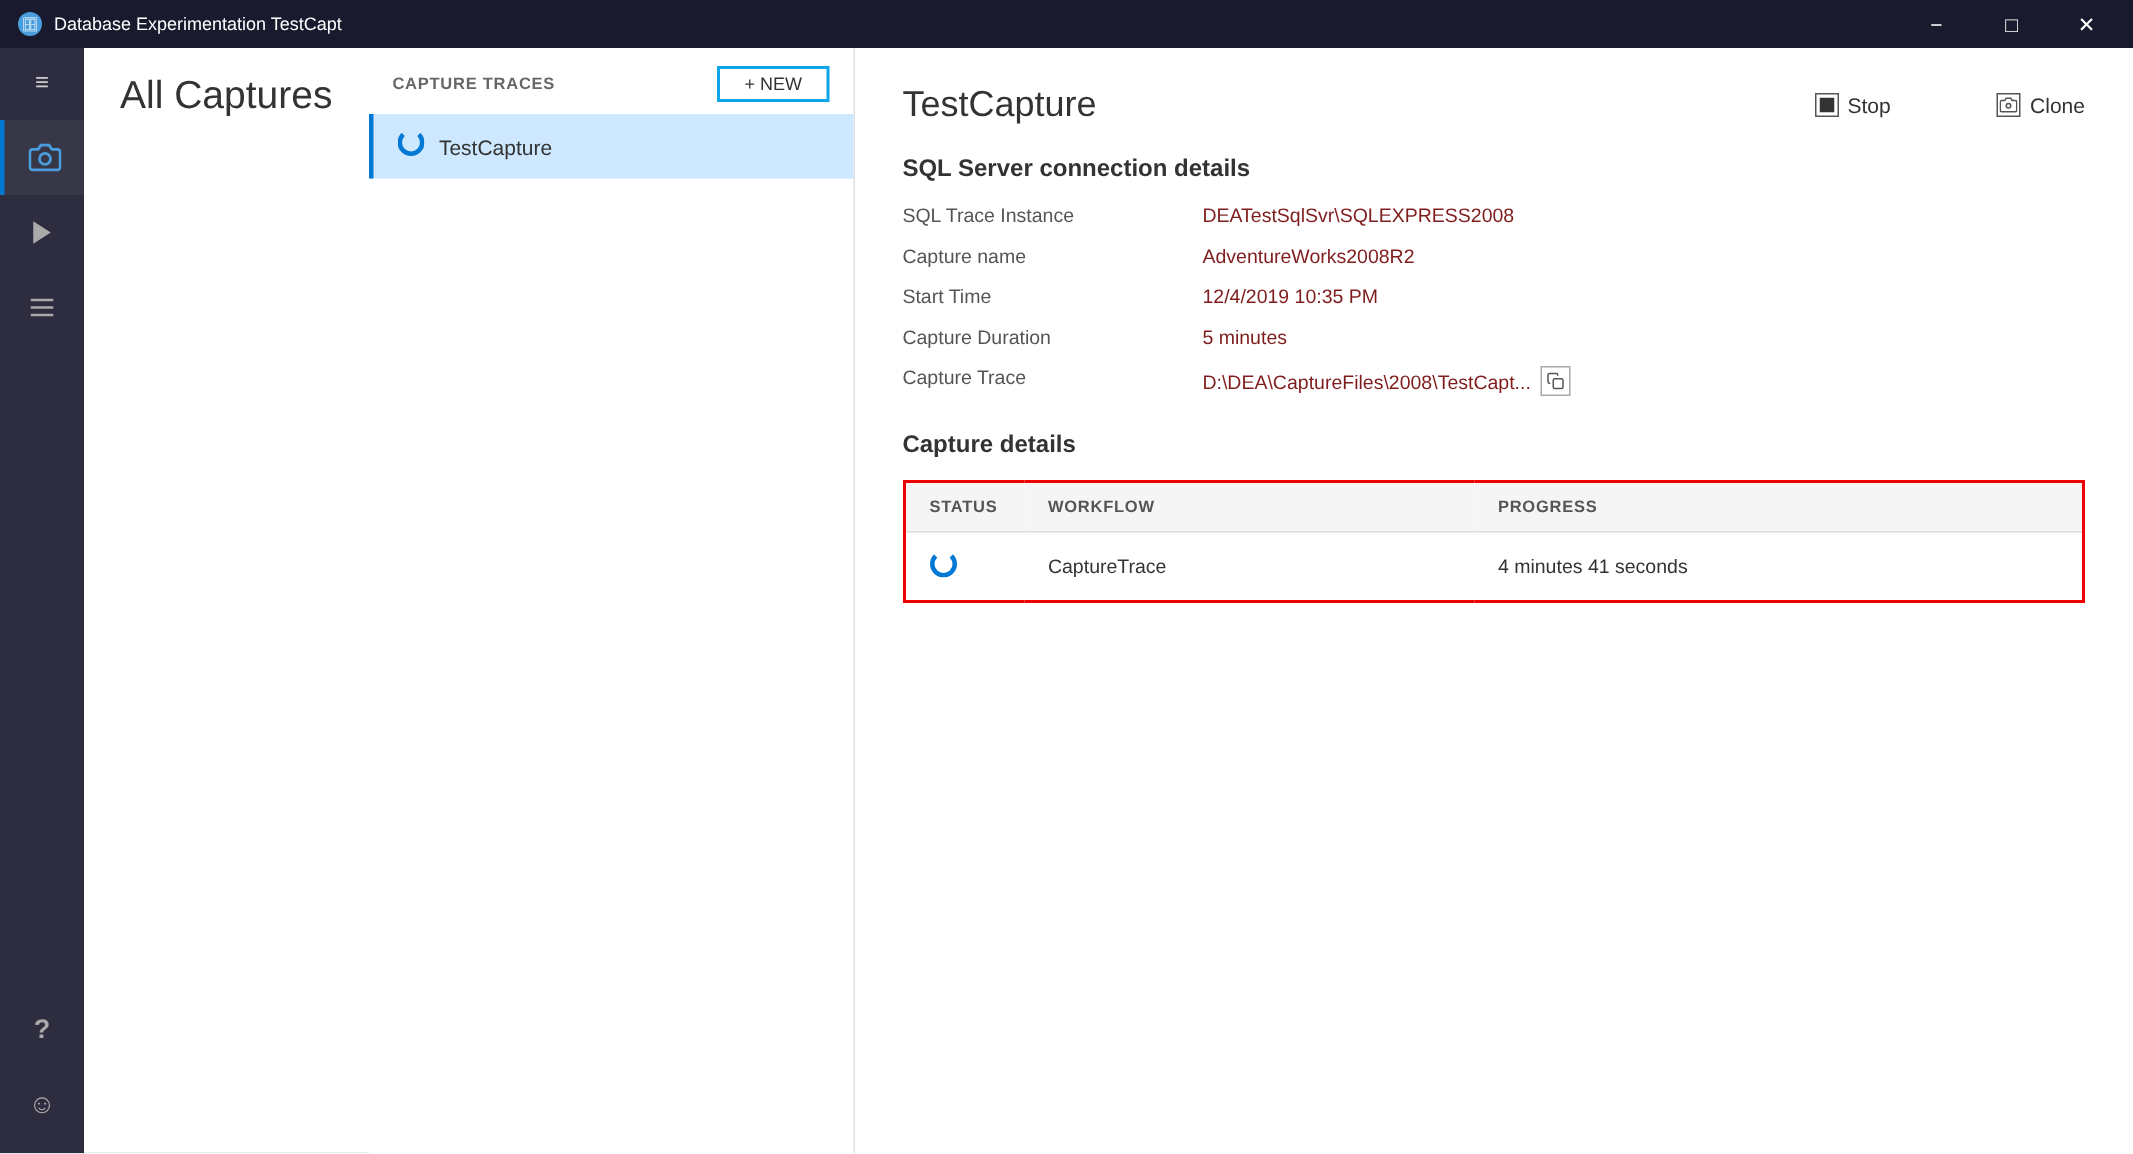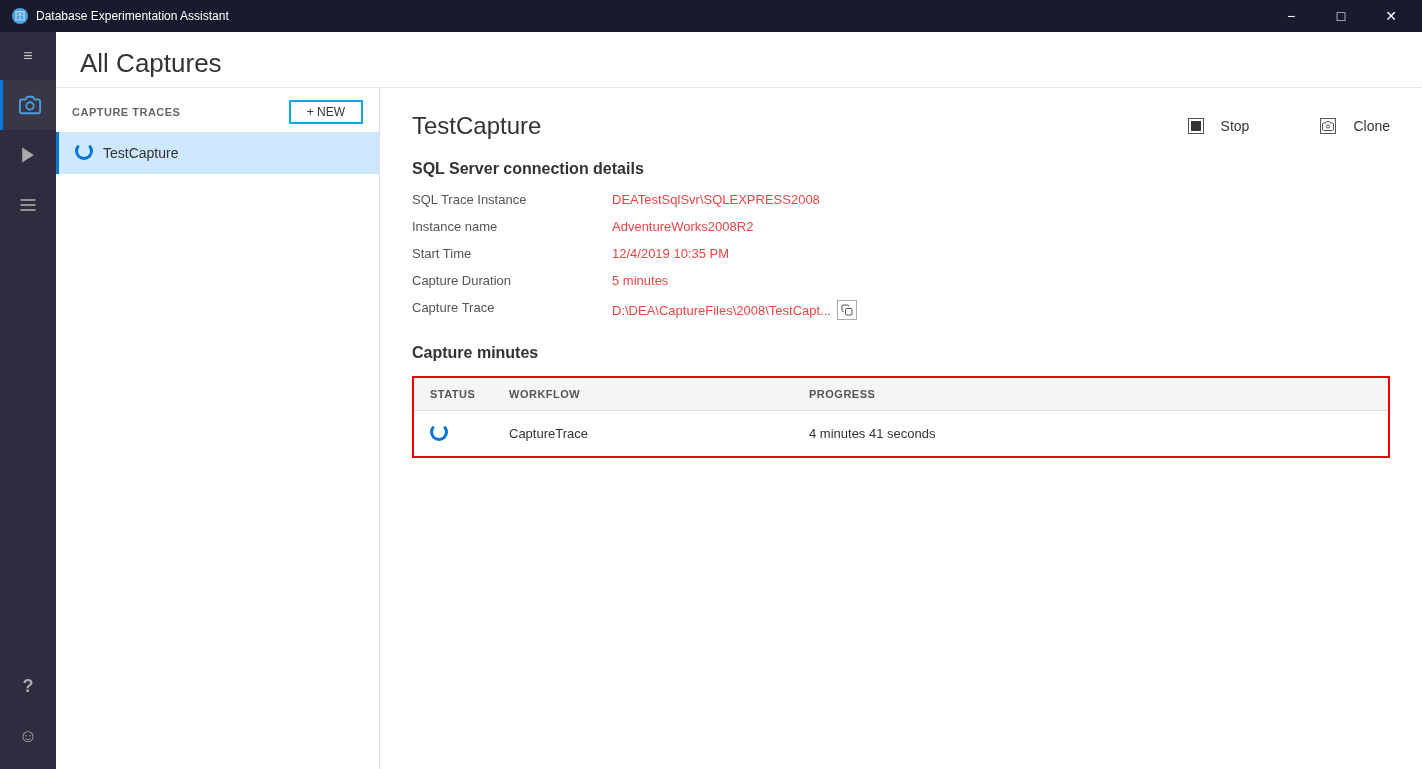--- a/index.html
+++ b/index.html
@@ -101,21 +101,21 @@
       display: flex;
       flex-direction: column;
       align-items: center;
       padding-bottom: 8px;
     }
 
     
     .content-area {
       flex: 1;
       display: flex;
-      flex-direction: column;
+      flex-direction: row;
       overflow: hidden;
     }
 
     
     .page-header {
       padding: 16px 24px 8px 24px;
       border-bottom: 1px solid #e8e8e8;
     }
     .page-title {
       font-size: 26px;
@@ -198,21 +198,21 @@
       justify-content: space-between;
     }
     .detail-actions {
       display: flex;
       align-items: center;
       gap: 24px;
     }
     .action-btn {
       display: flex;
       align-items: center;
-      gap: 17px;
+      gap: 6px;
       cursor: pointer;
       font-size: 14px;
       color: #333;
       background: none;
       border: none;
       padding-left: 47px;
     }
     .action-btn .btn-icon {
       width: 16px;
       height: 16px;
@@ -235,21 +235,21 @@
       grid-template-columns: 200px 1fr;
       row-gap: 12px;
       margin-bottom: 24px;
     }
     .detail-label {
       font-size: 13px;
       color: #555;
     }
     .detail-value {
       font-size: 13px;
-      color: #ef4444;
+      color: #7f1d1d;
       display: flex;
       align-items: center;
       gap: 6px;
     }
     .copy-btn {
       width: 20px;
       height: 20px;
       border: 1px solid #aaa;
       background: transparent;
       cursor: pointer;
@@ -304,21 +304,21 @@
       animation: spin 1s linear infinite;
       flex-shrink: 0;
     }
   </style>
 </head>
 <body>
 
 <div class="titlebar">
   <div class="titlebar-left">
     <div class="titlebar-icon">🗄</div>
-    <span>Database Experimentation Assistant</span>
+    <span>Database Experimentation TestCapt</span>
   </div>
   <div class="titlebar-controls">
     <button class="titlebar-btn">−</button>
     <button class="titlebar-btn">□</button>
     <button class="titlebar-btn close">✕</button>
   </div>
 </div>
 
 <div class="app-body">
 
@@ -405,21 +405,21 @@
           </div>
         </div>
 
         <div class="section-title">SQL Server connection details</div>
 
         <div class="detail-grid">
 
           <span class="detail-label">SQL Trace Instance</span>
           <span class="detail-value">DEATestSqlSvr\SQLEXPRESS2008</span>
 
-          <span class="detail-label">Instance name</span>
+          <span class="detail-label">Capture name</span>
           <span class="detail-value">AdventureWorks2008R2</span>
 
           <span class="detail-label">Start Time</span>
           <span class="detail-value">12/4/2019 10:35 PM</span>
 
           <span class="detail-label">Capture Duration</span>
           <span class="detail-value">5 minutes</span>
 
           <span class="detail-label">Capture Trace</span>
           <span class="detail-value">
@@ -427,21 +427,21 @@
             <button class="copy-btn">
               <svg width="12" height="12" viewBox="0 0 24 24" fill="none" stroke="#555" stroke-width="2">
                 <rect x="9" y="9" width="13" height="13" rx="2"></rect>
                 <path d="M5 15H4a2 2 0 0 1-2-2V4a2 2 0 0 1 2-2h9a2 2 0 0 1 2 2v1"></path>
               </svg>
             </button>
           </span>
         </div>
 
         <div class="capture-details-section">
-          <div class="section-title">Capture minutes</div>
+          <div class="section-title">Capture details</div>
           <table class="details-table">
             <thead>
               <tr>
                 <th style="width:80px;margin-left:48px;">STATUS</th>
                 <th style="width:300px;">WORKFLOW</th>
                 <th>PROGRESS</th>
               </tr>
             </thead>
             <tbody>
               <tr>

